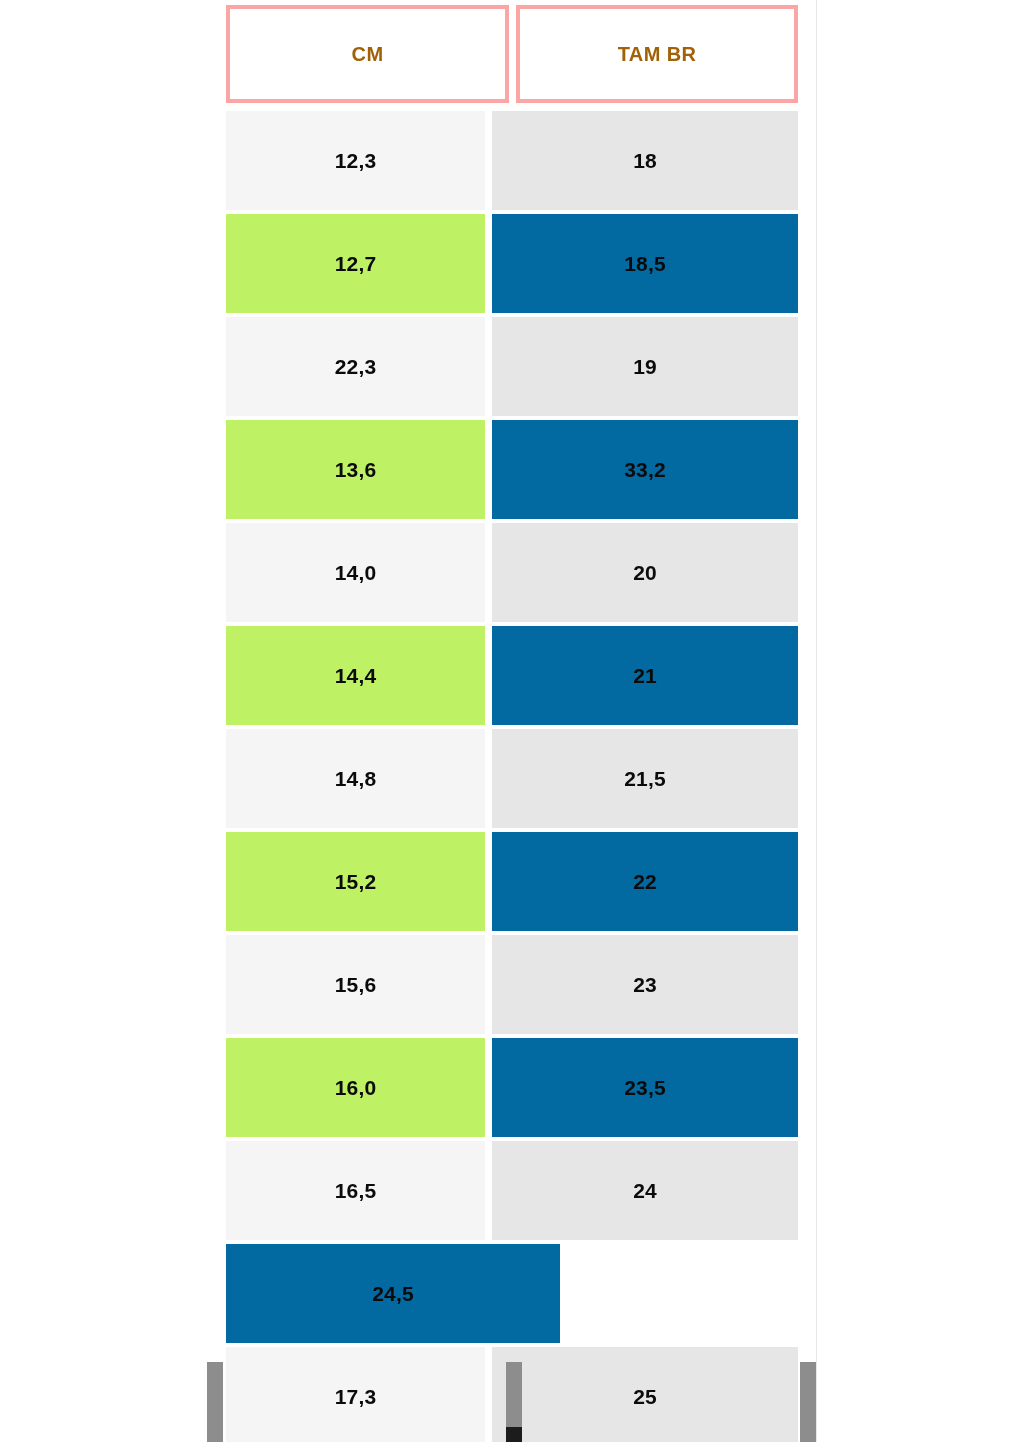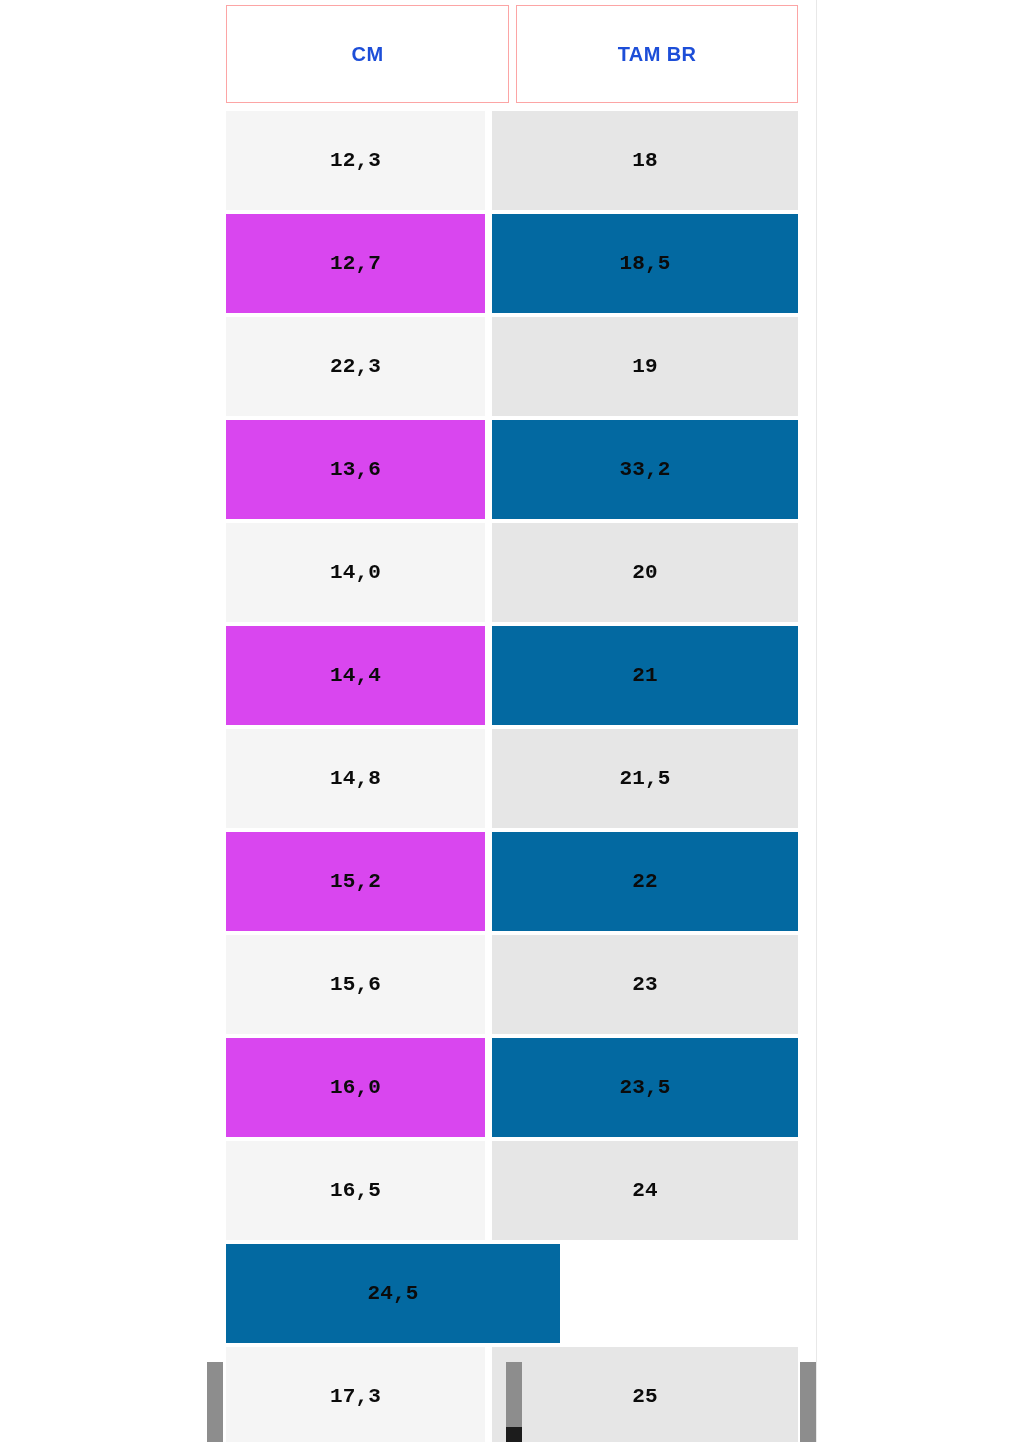--- a/index.html
+++ b/index.html
@@ -43,29 +43,29 @@
     width: 572px;
   }
 
   .table-head {
     display: flex;
     gap: 7px;
     height: 98px;
   }
   .head-cell {
     box-sizing: border-box;
-    border: 1px solid #fca5a5;
+    border: 4px solid #fca5a5;
     background: #ffffff;
     display: flex;
     align-items: center;
     justify-content: center;
     font-size: 20px;
     font-weight: 700;
     letter-spacing: 0.4px;
-    color: #1d4ed8;
+    color: #a16207;
   }
   .head-cell.col-cm   { width: 283px; }
   .head-cell.col-br   { width: 282px; }
 
   .table-body {
     margin-top: 8px;
   }
 
   .t-row {
     display: flex;
@@ -76,28 +76,27 @@
 
   .t-cell {
     box-sizing: border-box;
     display: flex;
     align-items: center;
     justify-content: center;
     font-size: 21px;
     font-weight: 700;
     color: #0b0b0b;
     letter-spacing: 0.2px;
-    font-family: Liberation Mono, monospace;
   }
   .t-cell.col-cm { width: 283px; }
   .t-cell.col-br { width: 334px; }
 
   
   .t-row.odd  .t-cell.col-cm { background: #f5f5f5; }
-  .t-row.even .t-cell.col-cm { background: #d946ef; }
+  .t-row.even .t-cell.col-cm { background: #bef264; }
   
   .t-row.odd  .t-cell.col-br { background: #e6e6e6; }
   .t-row.even .t-cell.col-br { background: #0369a1; }
 
   
   .handle {
     position: absolute;
     width: 16px;
     background: #8d8d8d;
   }

